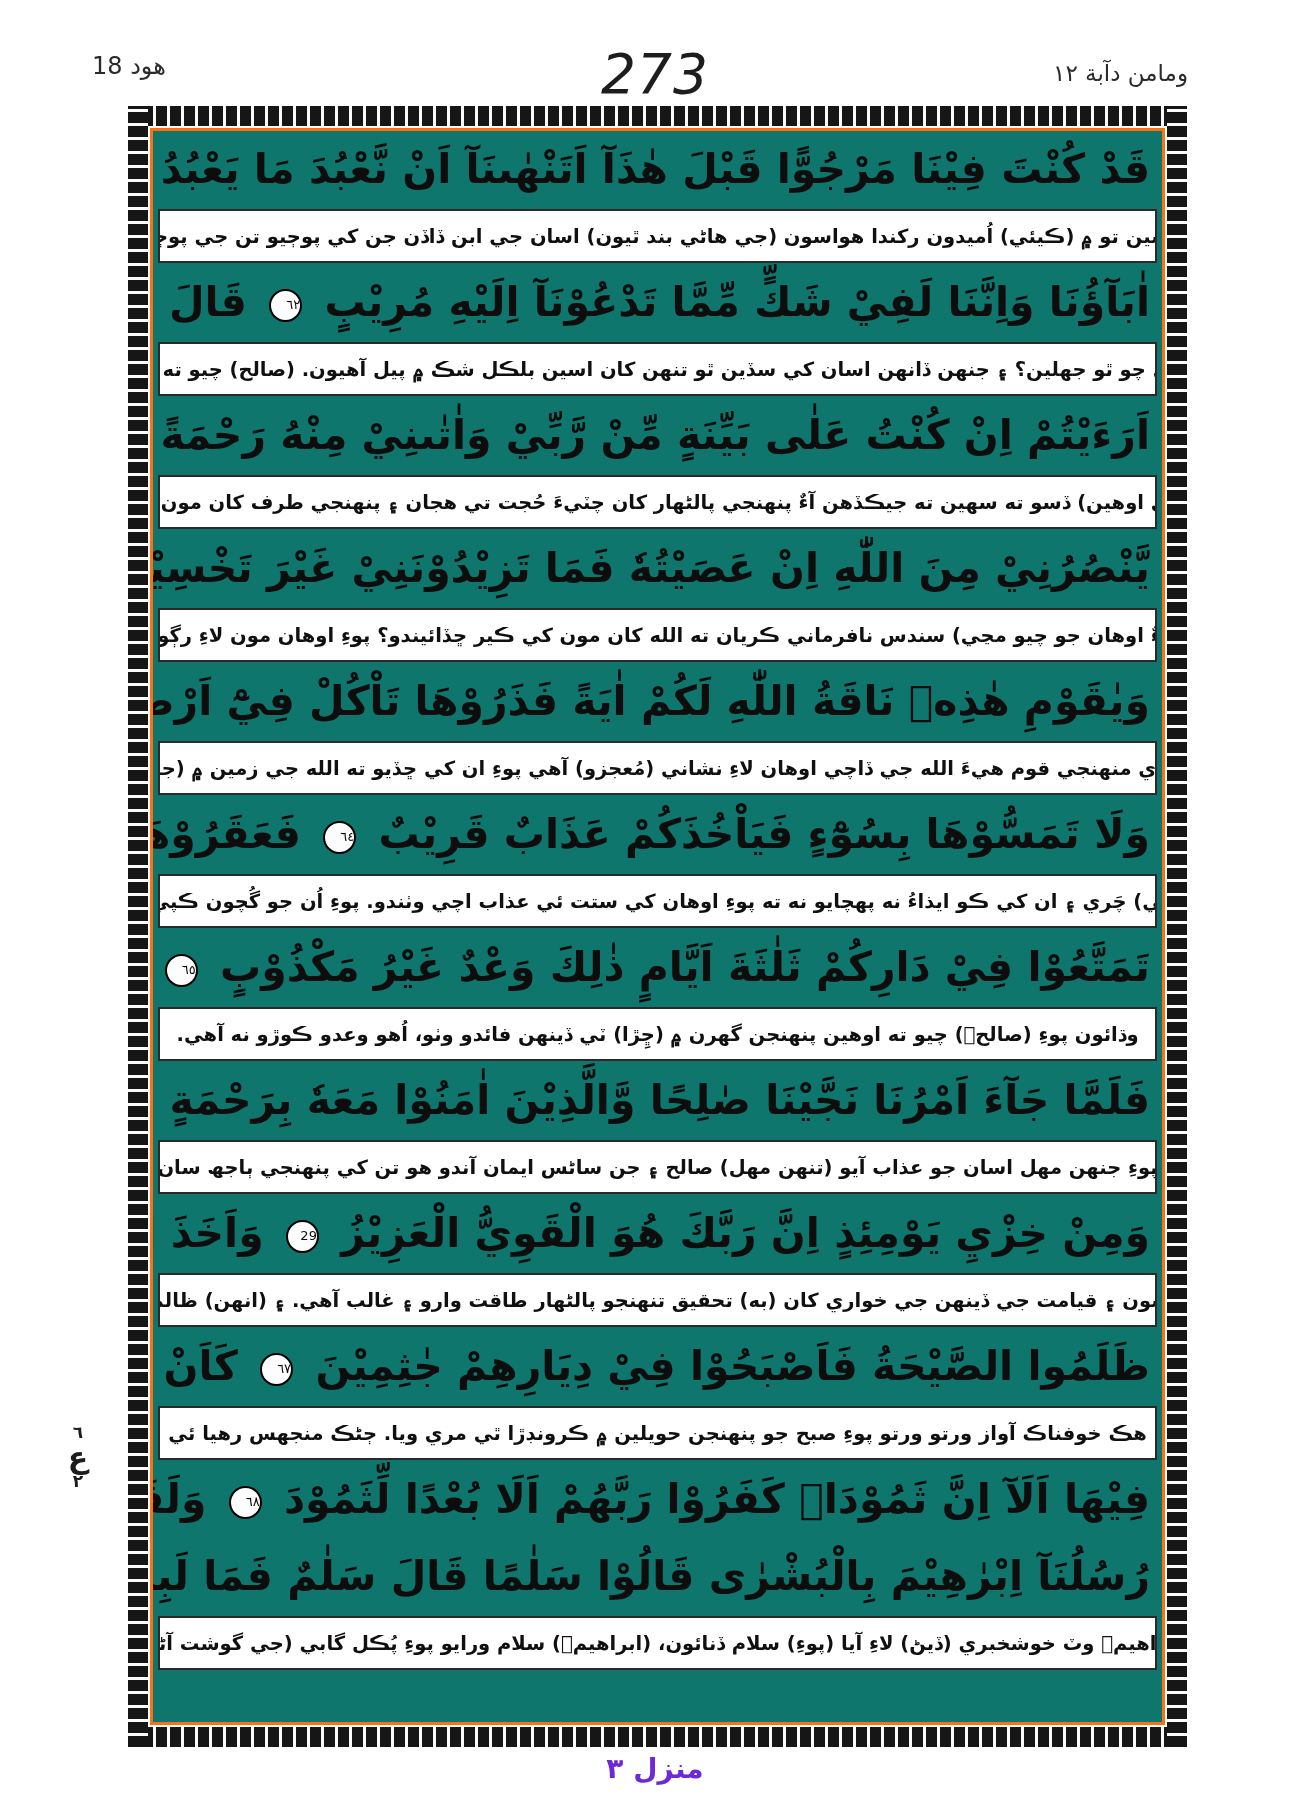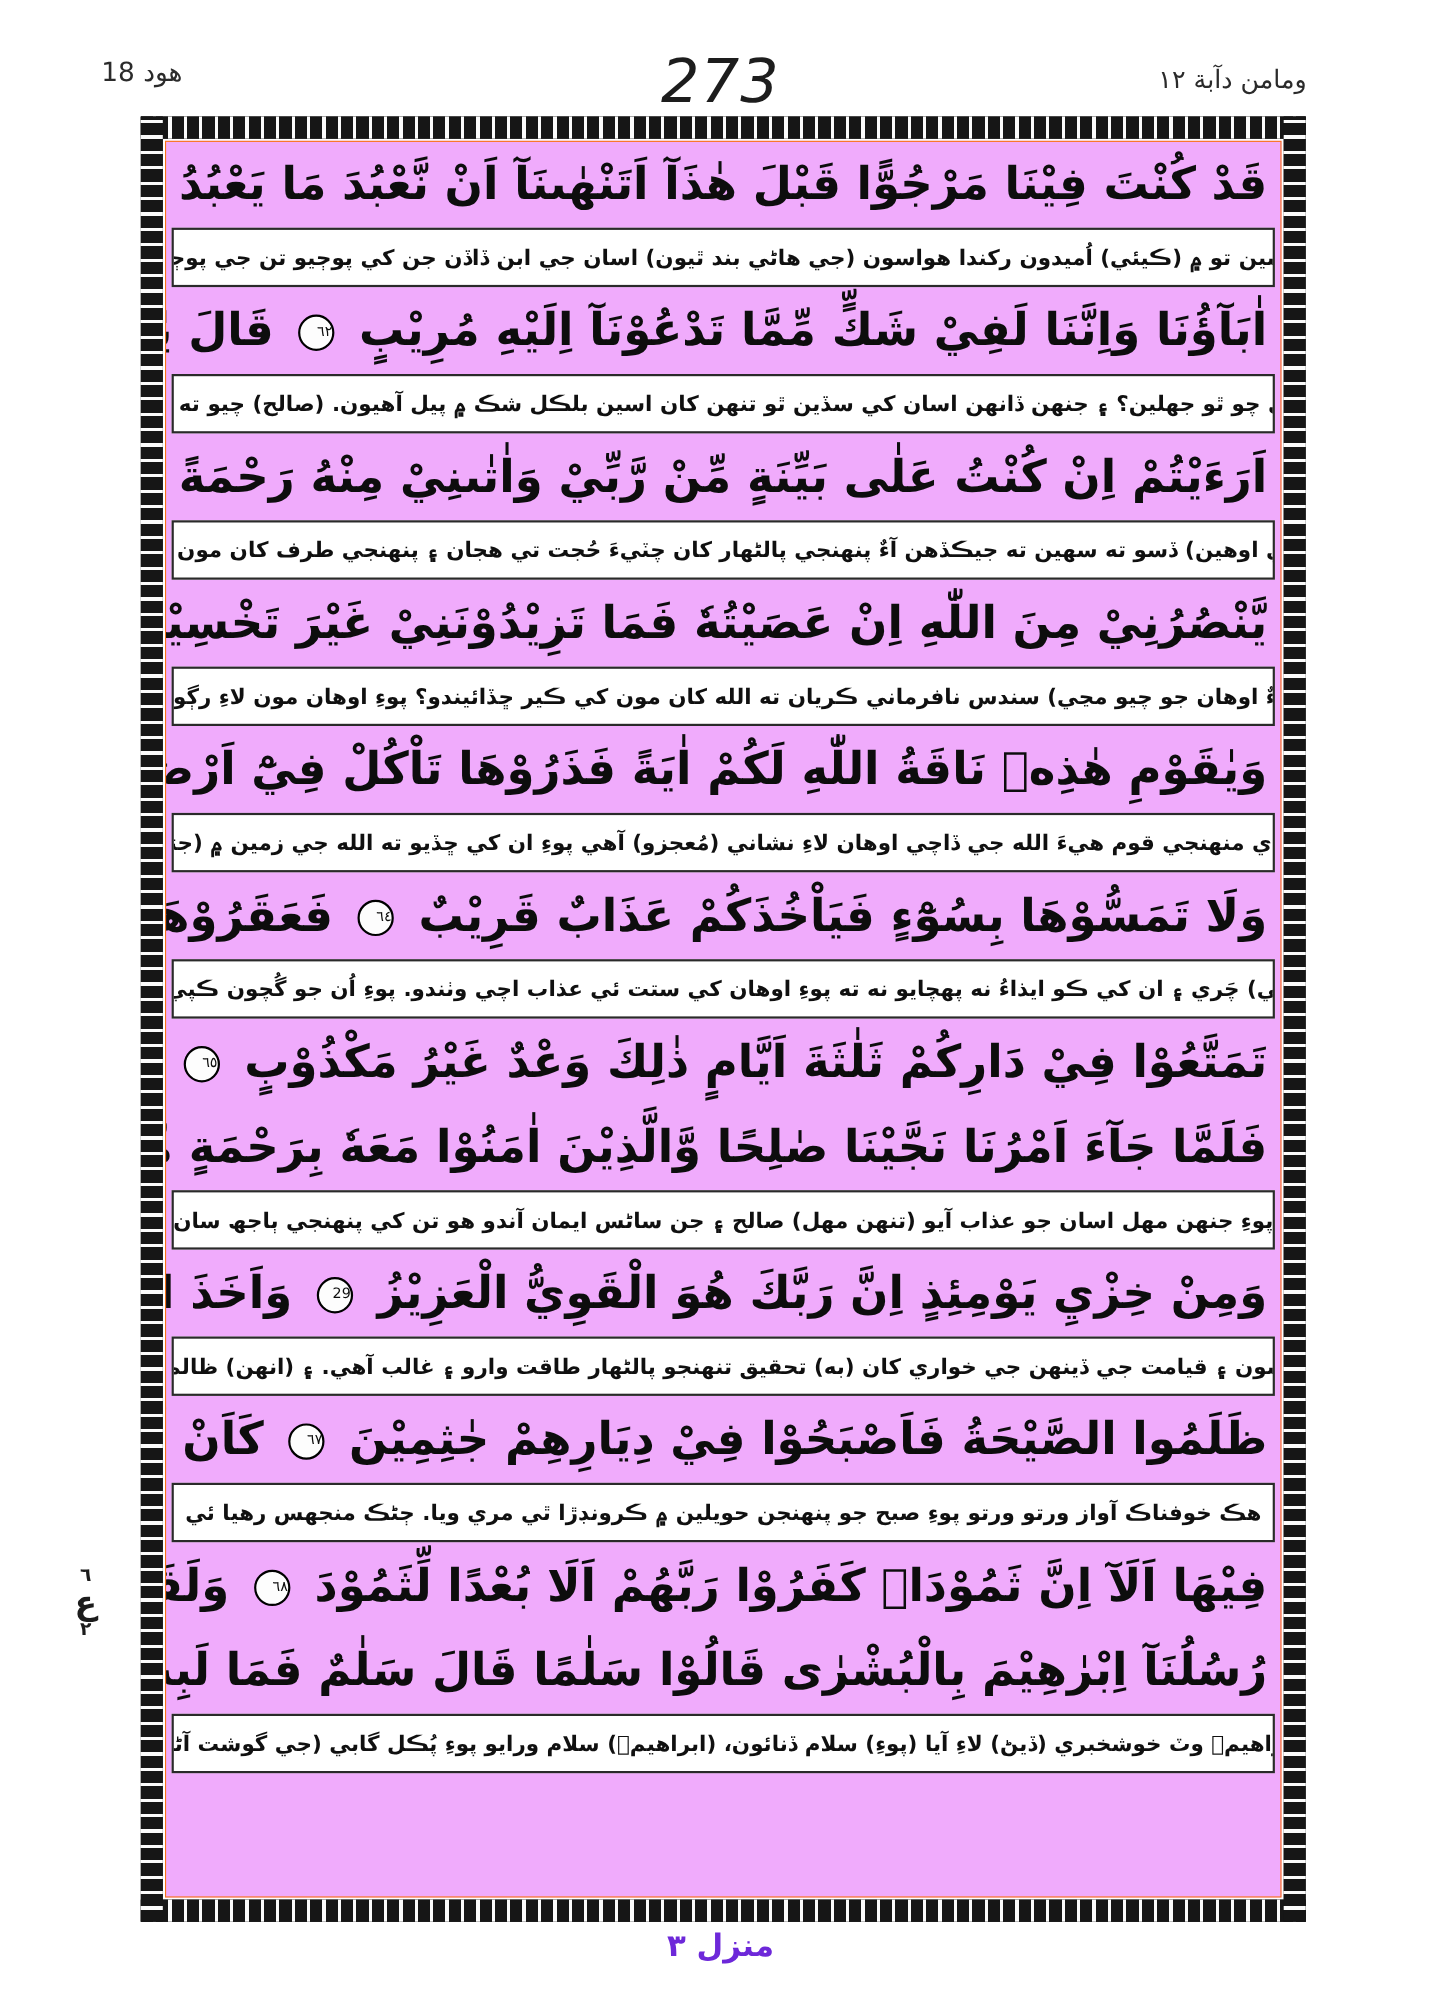--- a/index.html
+++ b/index.html
@@ -14,21 +14,21 @@
   .hdr-juz{position:absolute;top:60px;right:122px;font-size:23px;color:#2b2b2b;}
   
   .frame{position:absolute;left:128px;top:106px;width:1059px;height:1641px;background:#ffffff;}
   .chain{position:absolute;background-color:#161616;}
   .chain.h{left:0;right:0;height:20px;
     background-image:repeating-linear-gradient(90deg,#161616 0 11px,#fbfbfb 11px 14px),
       linear-gradient(#161616,#161616);}
   .chain.v{top:0;bottom:0;width:20px;
     background-image:repeating-linear-gradient(0deg,#161616 0 11px,#fbfbfb 11px 14px);}
   .chain.t{top:0;} .chain.b{bottom:0;} .chain.l{left:0;} .chain.r{right:0;}
-  .inner{position:absolute;inset:22px;background:#f0abfc;border:1px solid #f97316;
+  .inner{position:absolute;inset:22px;background:#0f766e;border:3px solid #f97316;
     display:flex;flex-direction:column;overflow:hidden;}
   
   .vrow{height:77px;flex:0 0 77px;direction:rtl;text-align:justify;text-align-last:justify;
     padding:0 12px;font-weight:700;font-size:41px;line-height:77px;white-space:nowrap;
     font-family:"DejaVu Sans", sans-serif;color:#0d0d0d;}
   .trow{height:56px;flex:0 0 56px;display:flex;align-items:center;justify-content:center;
     padding:3px 5px;box-sizing:border-box;}
   .tbox{width:100%;height:100%;background:#ffffff;border:2px solid #2a2a2a;
     display:flex;align-items:center;justify-content:center;direction:rtl;
     font-size:19.5px;font-weight:700;white-space:nowrap;overflow:hidden;color:#101010;}
@@ -100,20 +100,25 @@
       </div>
 
     <div class="vrow"><span>وَلَا تَمَسُّوْهَا بِسُوْٓءٍ فَيَاْخُذَكُمْ عَذَابٌ قَرِيْبٌ</span> <span class="vnum">٦٤</span> <span>فَعَقَرُوْهَا فَقَالَ</span></div>
     <div class="trow">
         <div class="tbox">
           <span>وٺيس اُتي) چَري ۽ ان کي ڪو ايذاءُ نه پھچايو نه ته پوءِ اوھان کي ستت ئي عذاب اچي وٺندو. پوءِ اُن جو گُچون ڪپي (ماري)</span>
         </div>
       </div>
 
     <div class="vrow"><span>تَمَتَّعُوْا فِيْ دَارِكُمْ ثَلٰثَةَ اَيَّامٍ ذٰلِكَ وَعْدٌ غَيْرُ مَكْذُوْبٍ</span> <span class="vnum">٦٥</span></div>
+    <div class="trow">
+        <div class="tbox">
+          <span>وڌائون پوءِ (صالحؑ) چيو ته اوھين پنھنجن گھرن ۾ (ڇِڙا) ٽي ڏينھن فائدو وٺو، اُھو وعدو ڪوڙو نه آھي.</span>
+        </div>
+      </div>
 
     <div class="vrow"><span>فَلَمَّا جَآءَ اَمْرُنَا نَجَّيْنَا صٰلِحًا وَّالَّذِيْنَ اٰمَنُوْا مَعَهٗ بِرَحْمَةٍ مِّنَّا</span></div>
     <div class="trow">
         <div class="tbox">
           <span>پوءِ جنھن مھل اسان جو عذاب آيو (تنھن مھل) صالح ۽ جن ساڻس ايمان آندو ھو تن کي پنھنجي ٻاجھ سان</span>
         </div>
       </div>
 
     <div class="vrow"><span>وَمِنْ خِزْيِ يَوْمِئِذٍ اِنَّ رَبَّكَ هُوَ الْقَوِيُّ الْعَزِيْزُ</span> <span class="vnum">29</span> <span>وَاَخَذَ الَّذِيْنَ</span></div>
     <div class="trow">

